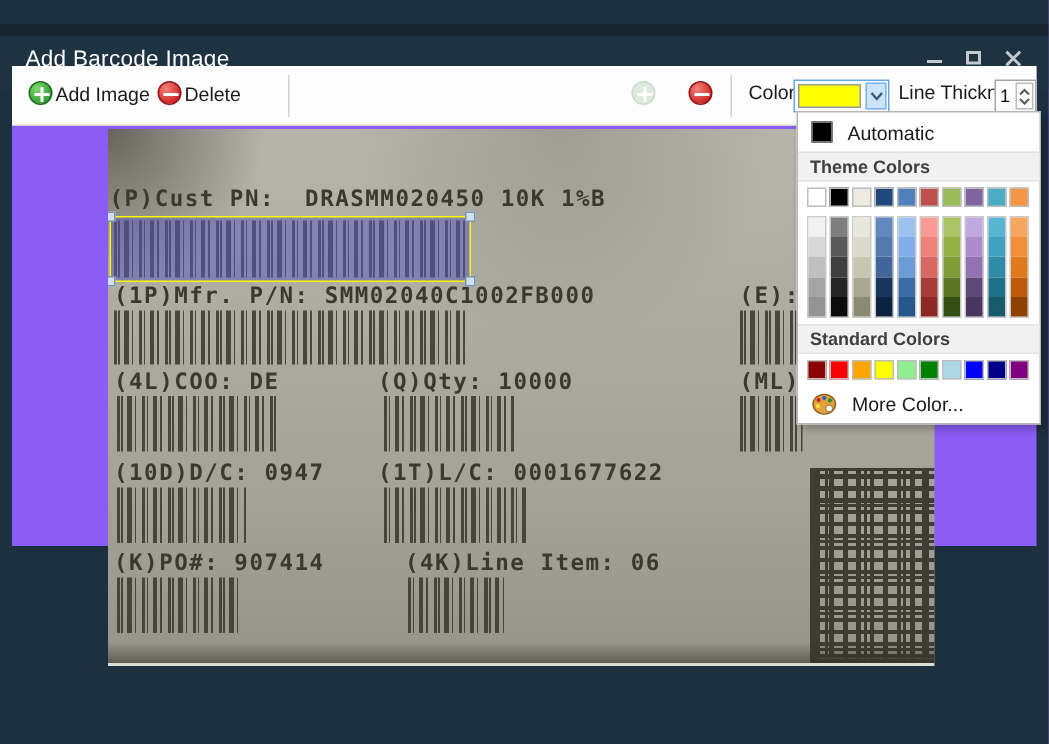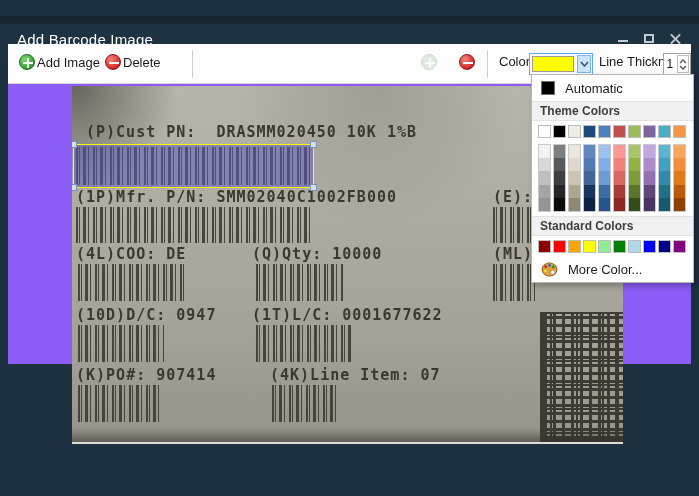--- a/index.html
+++ b/index.html
@@ -171,21 +171,21 @@
               <polyline points="1,4 4,1 7,4" fill="none" stroke="#555" stroke-width="1.3"></polyline>
             </svg>
           <svg width="8" height="5" viewBox="0 0 8 5">
               <polyline points="1,1 4,4 7,1" fill="none" stroke="#555" stroke-width="1.3"></polyline>
             </svg>
         </div>
       </div>
     </div>
 
     <div class="photo">
-      <span class="ptext" style="left:14px; top:37px;text-align:right;">(P)Cust PN:  DRASMM020450 10K 1%B</span>
+      <span class="ptext" style="left:1px; top:37px;text-align:right;">(P)Cust PN:  DRASMM020450 10K 1%B</span>
 
       <div class="barcode" style="left:4px; top:61px; width:234px; height:38px;"></div>
       <div class="selection">
         <div class="handle h-tl"></div>
         <div class="handle h-tr"></div>
         <div class="handle h-bl"></div>
         <div class="handle h-br"></div>
       </div>
 
       <span class="ptext" style="left:4px; top:102px;">(1P)Mfr. P/N: SMM02040C1002FB000</span>
@@ -201,21 +201,21 @@
       <div class="barcode" style="left:421px; top:178px; width:42px; height:37px;"></div>
 
       <span class="ptext" style="left:4px; top:220px;">(10D)D/C: 0947</span>
       <span class="ptext" style="left:180px; top:220px;">(1T)L/C: 0001677622</span>
       <div class="barcode" style="left:6px; top:239px; width:86px; height:37px;"></div>
       <div class="barcode" style="left:184px; top:239px; width:96px; height:37px;"></div>
 
       <div class="datamatrix"></div>
 
       <span class="ptext" style="left:4px; top:280px;">(K)PO#: 907414</span>
-      <span class="ptext" style="left:198px; top:280px;">(4K)Line Item: 07</span>
+      <span class="ptext" style="left:198px; top:280px;">(4K)Line Item: 06</span>
       <div class="barcode" style="left:6px; top:299px; width:82px; height:37px;"></div>
       <div class="barcode" style="left:200px; top:299px; width:68px; height:37px;"></div>
     </div>
 
     <div class="btn btn-ok">OK</div>
     <div class="btn btn-cancel">Cancel</div>
   </div>
 
   <div class="dropdown">
     <div class="dd-item">

